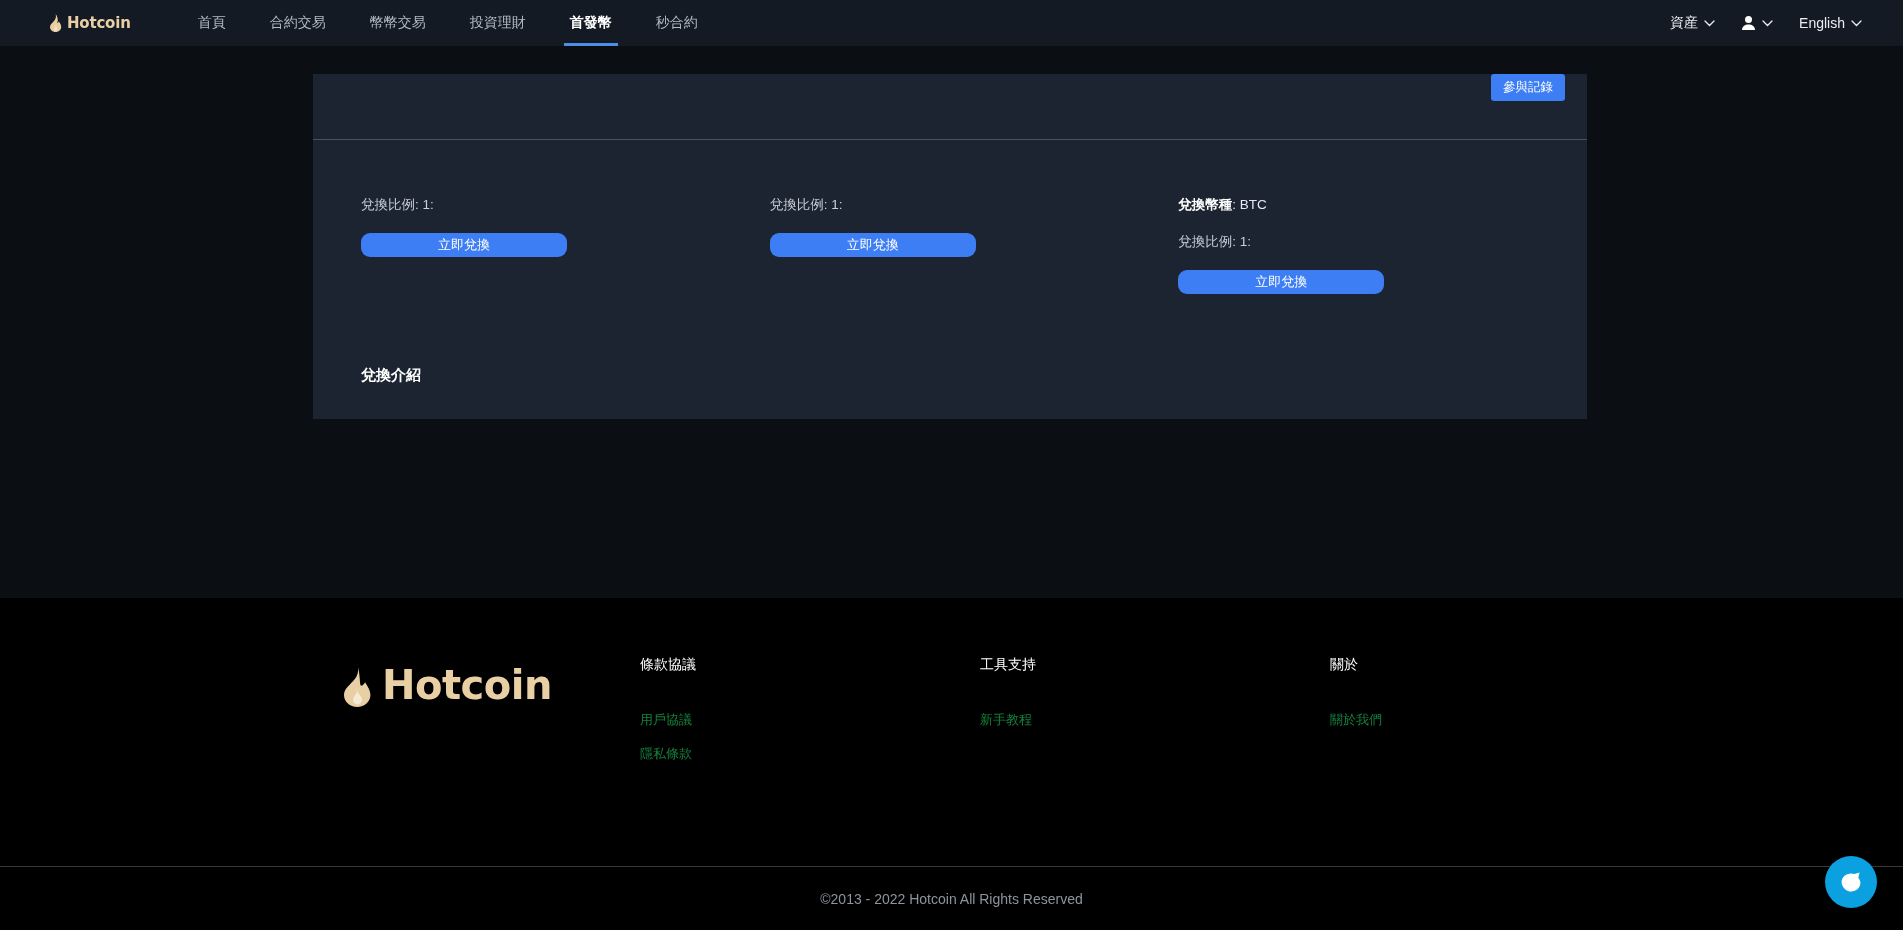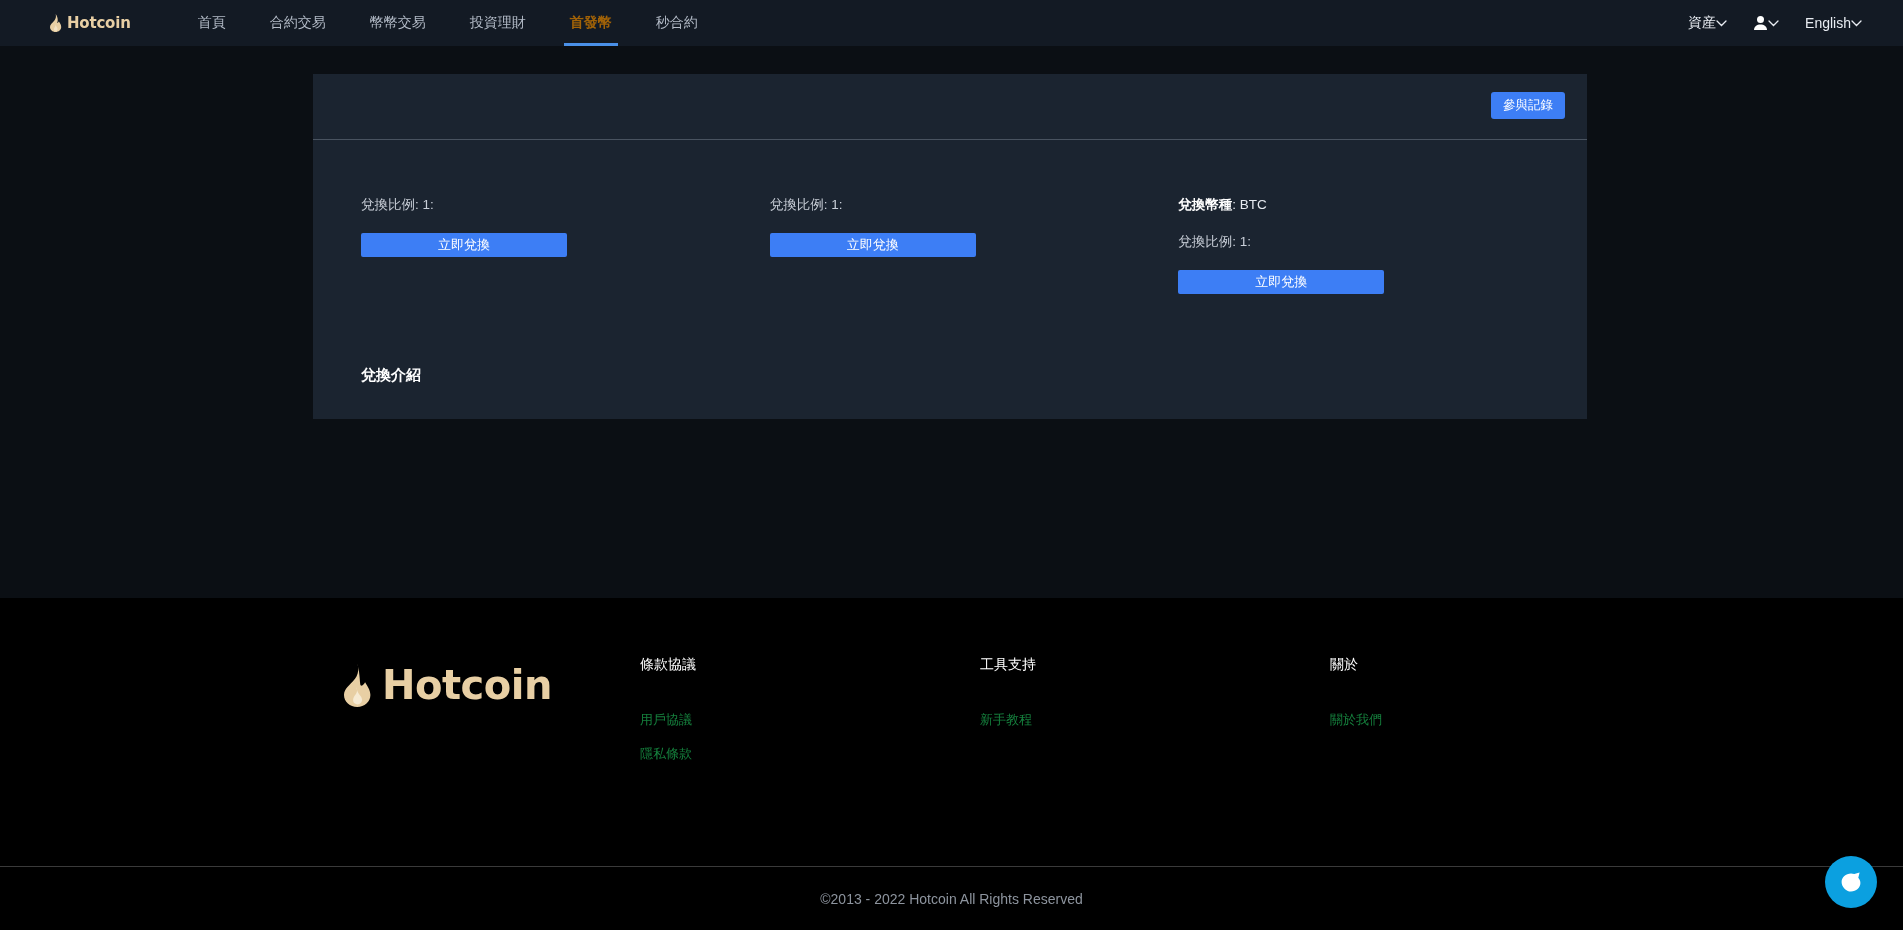--- a/index.html
+++ b/index.html
@@ -27,47 +27,47 @@
   .brand-text{
     color:#e8cfa4;font-size:15px;font-weight:bold;letter-spacing:-.2px;
     font-family:"DejaVu Sans",sans-serif;
   }
   .nav{display:flex;align-items:center;height:46px;}
   .nav-item{
     position:relative;height:46px;display:flex;align-items:center;
     padding:0 22px;color:#b4bcc8;font-size:14px;cursor:pointer;
     white-space:nowrap;
   }
-  .nav-item.active{color:#a16207;font-weight:bold;}
+  .nav-item.active{color:#ffffff;font-weight:bold;}
   .nav-item.active::after{
     content:"";position:absolute;left:16px;right:16px;bottom:0;
     height:3px;background:#4a90e8;
   }
   .header-right{
     margin-left:auto;display:flex;align-items:center;gap:0;
     margin-right:28px;height:46px;
   }
   .hr-item{
-    display:flex;align-items:center;
+    display:flex;align-items:center;gap:6px;
     color:#e9edf3;font-size:14px;cursor:pointer;padding:0 13px;height:46px;
     white-space:nowrap;
   }
   .caret{display:block;}
   .user-glyph{display:block;}
 
   
   .card{
     position:absolute;left:313px;top:74px;width:1274px;height:345px;
     background:#1b2430;
   }
   .card-top{
     position:relative;height:65px;
   }
   .record-btn{
-    position:absolute;right:22px;top:18px;
+    position:absolute;right:22px;top:0;
     background:#3d7ef5;color:#ffffff;font-size:12.5px;
     border:none;border-radius:3px;
     padding:6px 12px;cursor:pointer;line-height:1.2;
     font-family:"Liberation Sans",sans-serif;
   }
   .card-divider{
     height:1px;background:#5a6370;opacity:.75;margin:0;
   }
   .card-body{padding:0;position:relative;height:279px;}
 
@@ -80,21 +80,21 @@
     font-size:13.5px;color:#ffffff;margin-bottom:19px;white-space:nowrap;
   }
   .coin-line .lbl{font-weight:bold;color:#ffffff;}
   .coin-line .val{font-weight:normal;color:#e6eaf0;}
   .coin-line.ratio{color:#c9cfd8;font-weight:normal;}
   .coin-line.ratio .lbl{font-weight:normal;color:#c9cfd8;}
   .coin-line.ratio .val{color:#c9cfd8;}
   .swap-btn{
     display:block;width:206px;height:24px;line-height:24px;
     background:#3d7ef5;color:#ffffff;font-size:13px;text-align:center;
-    border:none;border-radius:2px;cursor:pointer;
+    border:none;border-radius:9px;cursor:pointer;
     font-family:"Liberation Sans",sans-serif;
   }
   .intro-title{
     position:absolute;left:48px;bottom:34px;
     font-size:15px;color:#ffffff;font-weight:bold;
   }
 
   
   .footer{
     position:absolute;left:0;top:598px;width:1903px;height:332px;

